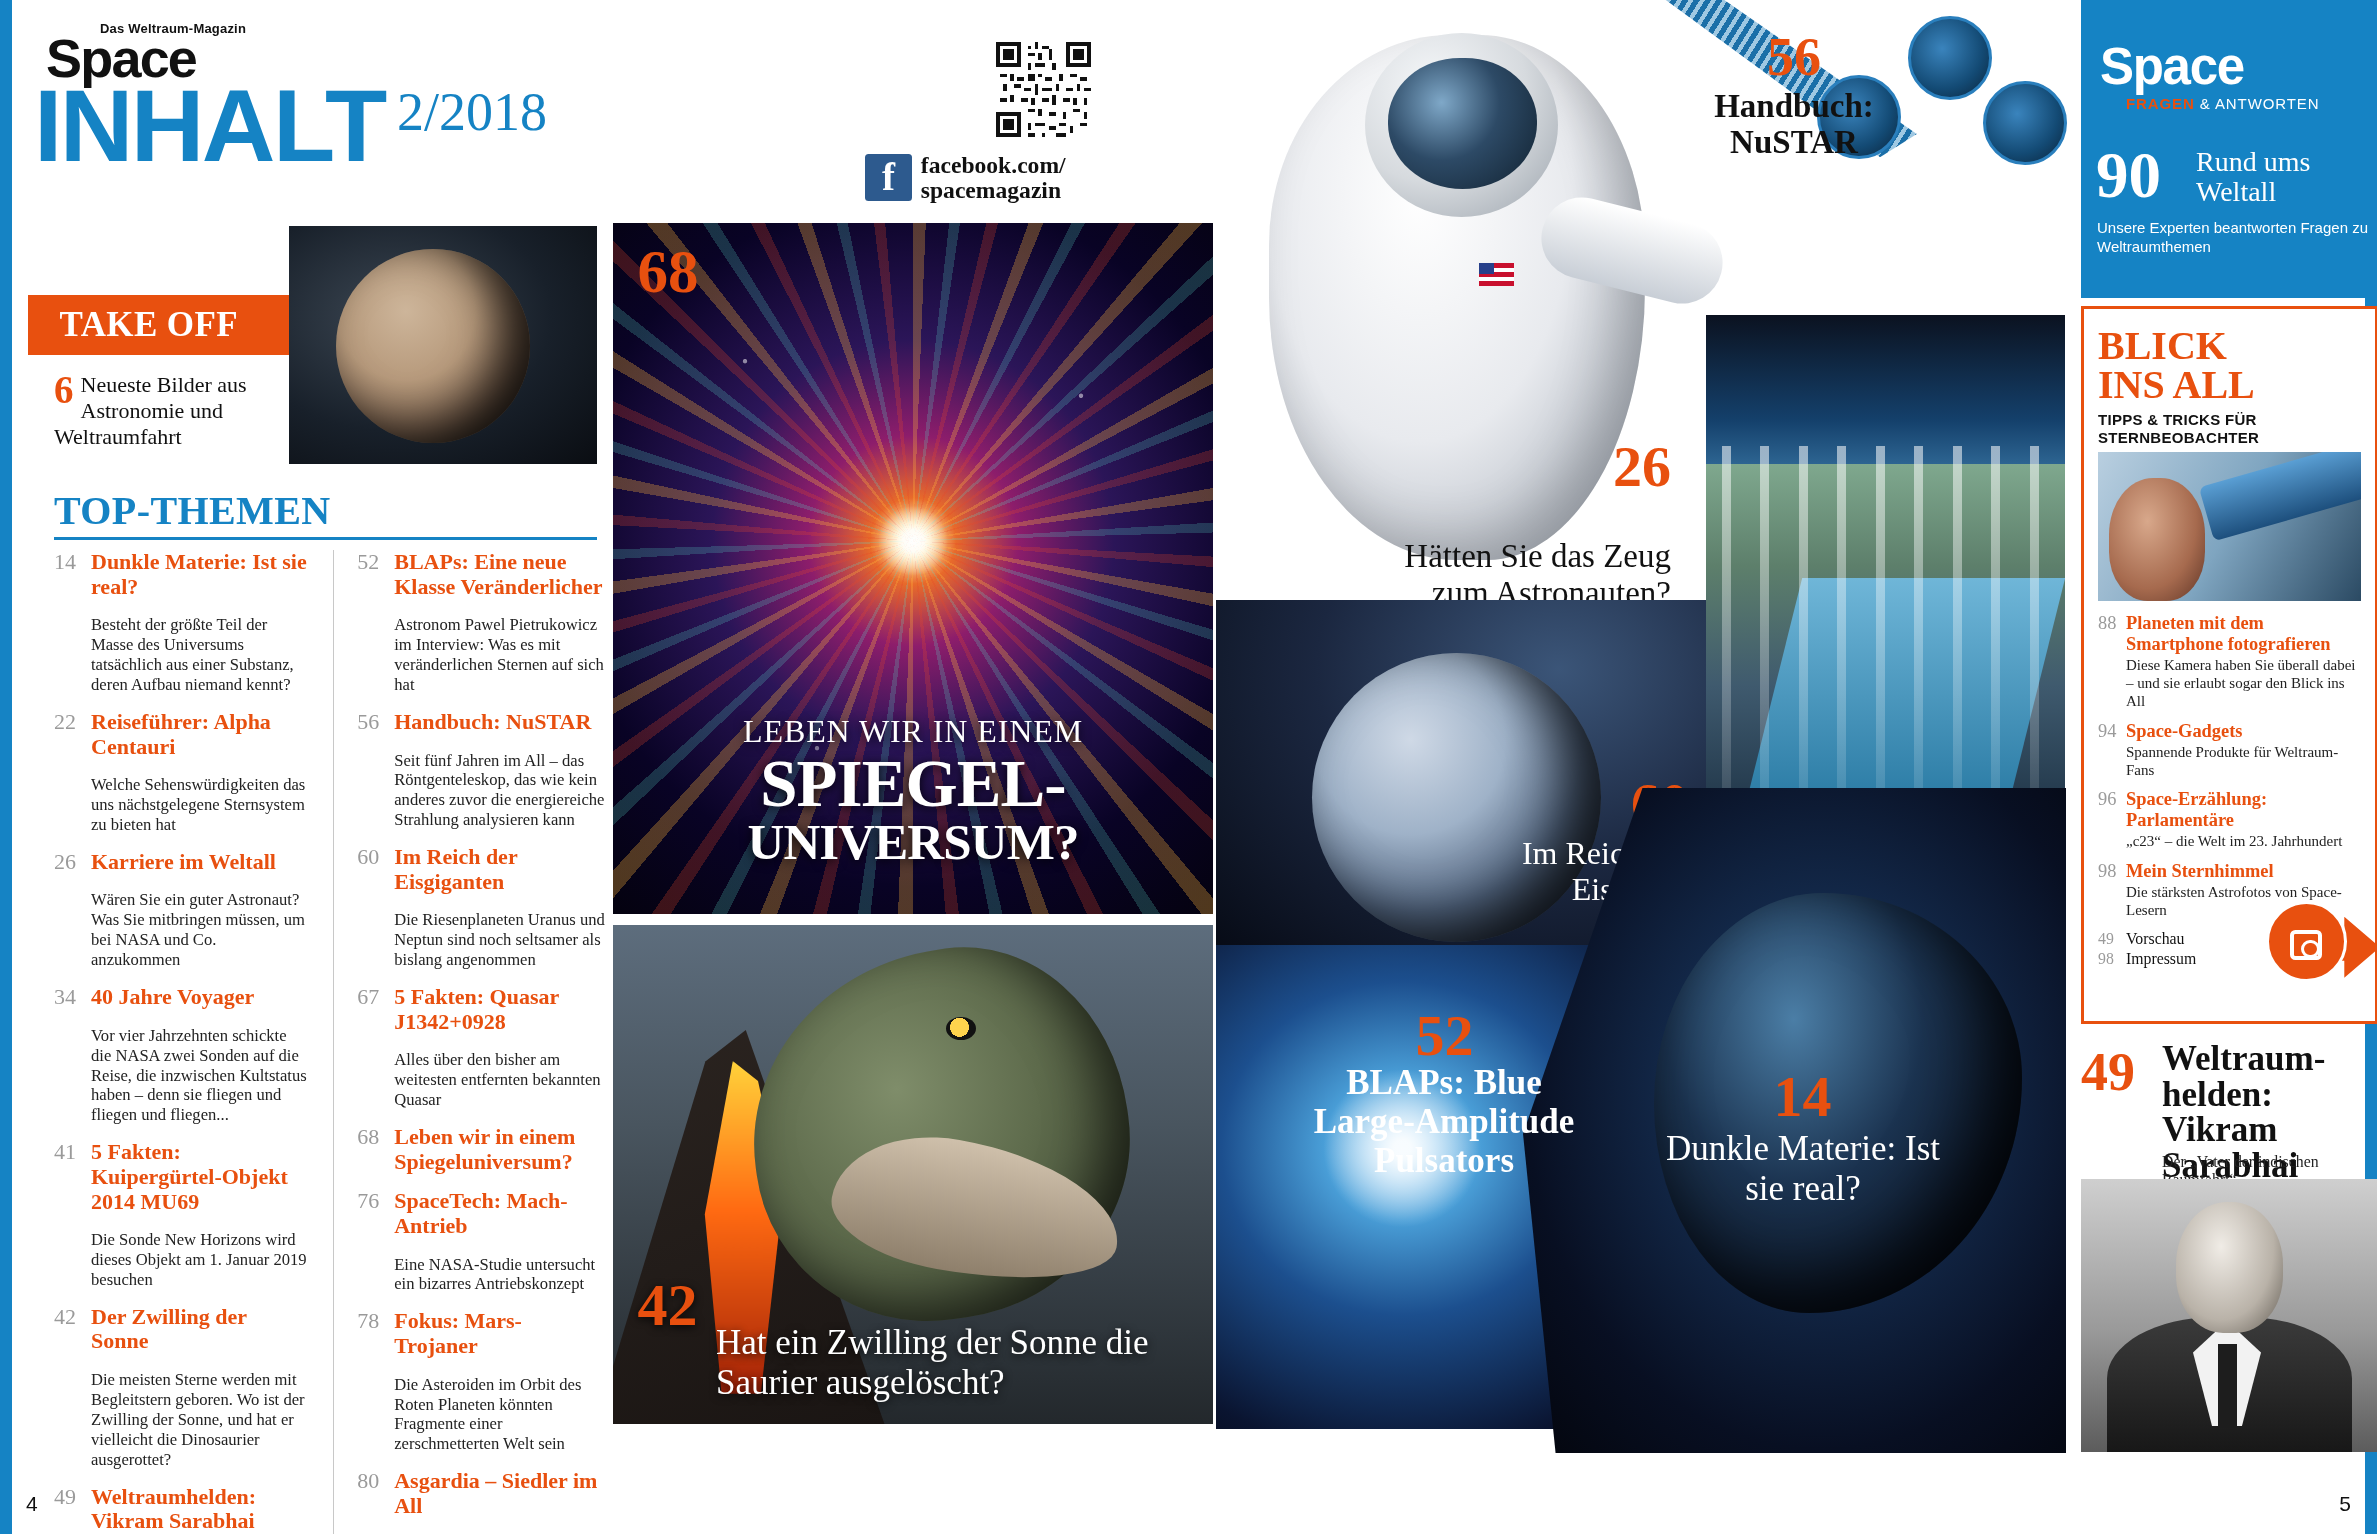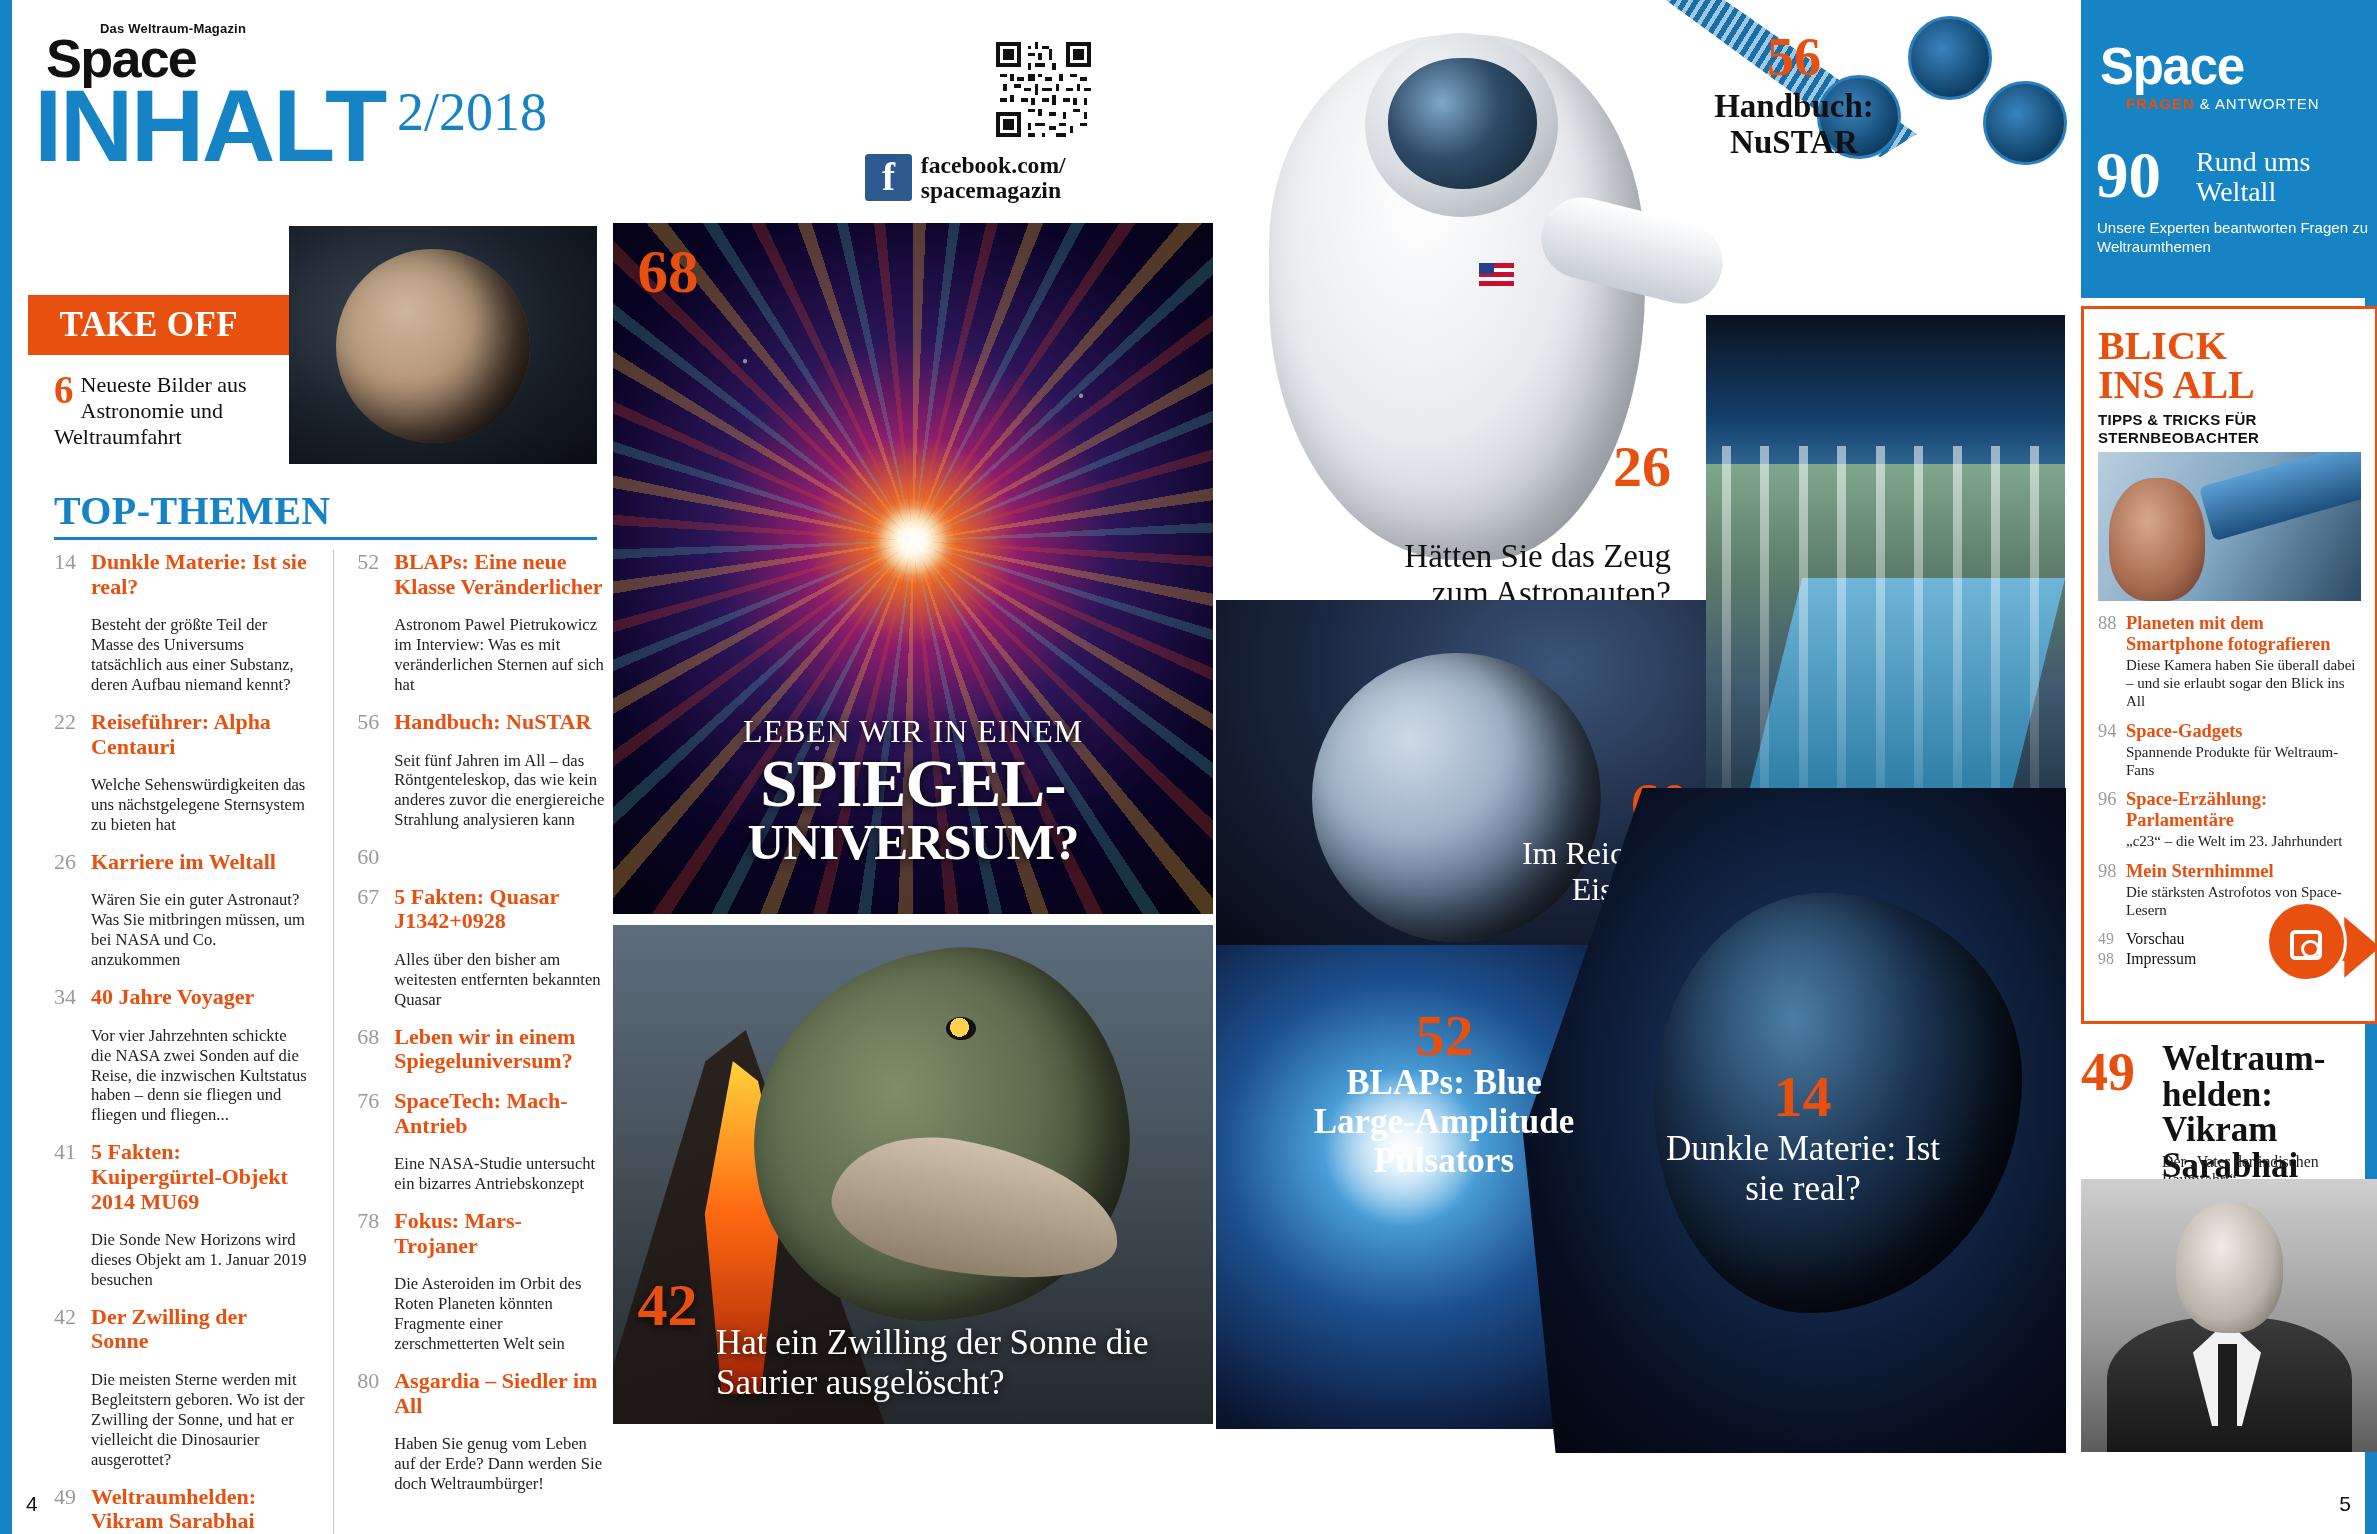--- a/index.html
+++ b/index.html
@@ -625,20 +625,24 @@
       </div>
       <div class="toc-item">
         <div class="toc-num">56</div>
         <div class="toc-body">
           <div class="toc-title orange">Handbuch: NuSTAR</div>
           <div class="toc-desc">Seit fünf Jahren im All – das Röntgenteleskop, das wie kein anderes zuvor die energiereiche Strahlung analysieren kann</div>
         </div>
       </div>
       <div class="toc-item">
         <div class="toc-num">60</div>
+        <div class="toc-body">
+          <div class="toc-title orange">Im Reich der Eisgiganten</div>
+          <div class="toc-desc">Die Riesenplaneten Uranus und Neptun sind noch seltsamer als bislang angenommen</div>
+        </div>
       </div>
       <div class="toc-item">
         <div class="toc-num">67</div>
         <div class="toc-body">
           <div class="toc-title orange">5 Fakten: Quasar J1342+0928</div>
           <div class="toc-desc">Alles über den bisher am weitesten entfernten bekannten Quasar</div>
         </div>
       </div>
       <div class="toc-item">
         <div class="toc-num">68</div>

